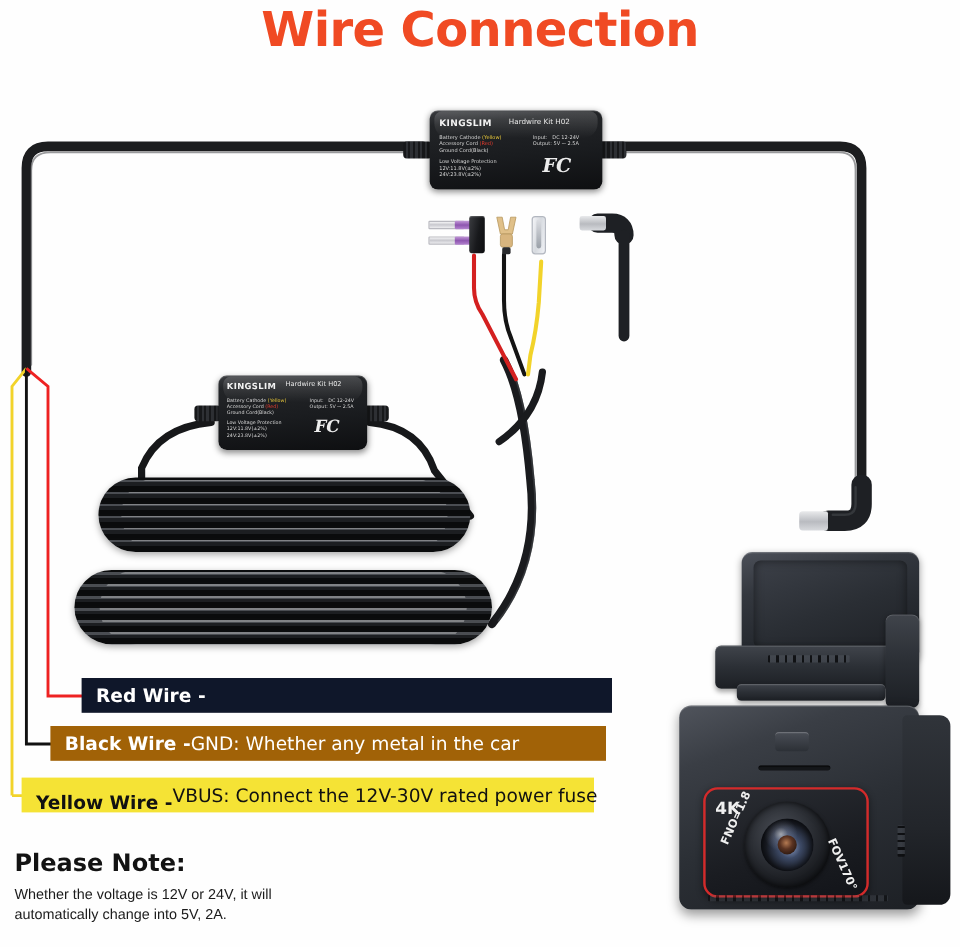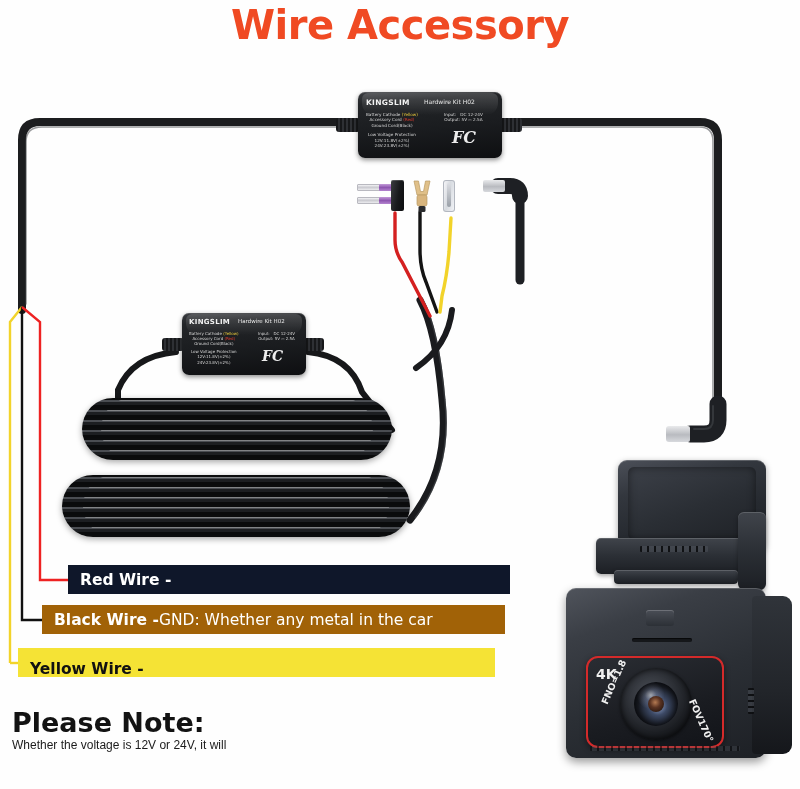--- a/index.html
+++ b/index.html
@@ -39,21 +39,20 @@
     width: 800px; height: 789px;
   }
 
   
   .kitbox {
     position: absolute;
     border-radius: 7px;
     background: linear-gradient(175deg, #3a3c40 0%, #232528 16%, #1a1c1f 55%, #0e0f11 100%);
     box-shadow: 0 2px 5px rgba(0,0,0,.45), inset 0 1px 0 rgba(255,255,255,.16);
     overflow: hidden;
-    text-align: center;
   }
   .kitbox .gloss {
     position: absolute;
     top: 1px; left: 4px; right: 4px; height: 34%;
     background: linear-gradient(180deg, rgba(255,255,255,.17), rgba(255,255,255,0));
     border-radius: 6px 6px 12px 12px;
     pointer-events: none;
   }
   .kit-brand {
     position: absolute;
@@ -178,21 +177,21 @@
   .callout b { font-weight: bold; }
   .callout .rest { font-weight: normal; }
   .c-red   { background: #0f172a; color: #ffffff; }
   .c-black { background: #a16207; color: #ffffff; }
   .c-yellow{ background: #f5e335; color: #111111; }
   .c-yellow b { color: #111111; margin-top: 12px; }
 
   
   .note-title {
     position: absolute;
-    font-size: 27px;
+    font-size: 20px;
     font-weight: bold;
     color: #131313;
     font-family: "DejaVu Sans", sans-serif;
   }
   .note-body {
     position: absolute;
     font-size: 12px;
     color: #1b1b1b;
     line-height: 1.38;
     font-family: Liberation Sans, sans-serif;
@@ -284,21 +283,21 @@
   }
   .t-4k   { font-size: 14px; }
   .t-fno  { font-size: 9.5px; transform: rotate(-66deg); transform-origin: left center; }
   .t-fov  { font-size: 9.5px; transform: rotate(66deg); transform-origin: left center; }
 </style>
 </head>
 <body>
 
 <div id="page">
 
-  <div class="title">Wire Accessory</div>
+  <div class="title">Wire Connection</div>
 
   <svg class="routing" viewBox="0 0 800 789" xmlns="http://www.w3.org/2000/svg">
 
     <path d="M 22 310 L 22 140 Q 22 122 40 122 L 352 122" fill="none" stroke="#1c1d1f" stroke-width="8" stroke-linecap="round"></path>
     <path d="M 26 304 L 26 142 Q 26 127 42 127 L 352 127" fill="none" stroke="#45474b" stroke-width="1.6" stroke-linecap="round" opacity=".55"></path>
 
     <path d="M 500 122 L 700 122 Q 718 122 718 140 L 718 404" fill="none" stroke="#1c1d1f" stroke-width="8" stroke-linecap="round"></path>
     <path d="M 500 127 L 699 127 Q 713 127 713 141 L 713 404" fill="none" stroke="#45474b" stroke-width="1.6" stroke-linecap="round" opacity=".55"></path>
 
     <path d="M 718 404 L 718 420 Q 718 434 704 434 L 690 434" fill="none" stroke="#1e2024" stroke-width="17" stroke-linecap="round"></path>
@@ -415,25 +414,27 @@
     <b>Red Wire -</b>
   </div>
 
   <div class="callout c-black" style="left:42px; top:605px; width:463px; height:29px;">
     <b>Black Wire -</b>
     <span class="rest"> GND: Whether any metal in the car</span>
   </div>
 
   <div class="callout c-yellow" style="left:18px; top:648px; width:477px; height:29px;">
     <b>Yellow Wire -</b>
+    <span class="rest"> VBUS: Connect the 12V-30V rated power fuse</span>
   </div>
 
   <div class="note-title" style="left:12px; top:707px;">Please Note:</div>
   <div class="note-body" style="left:12px; top:737px; width:400px;">
     <div>Whether the voltage is 12V or 24V, it will</div>
+    <div>automatically change into 5V, 2A.</div>
   </div>
 
   <div class="cam" style="left:548px; top:450px; width:252px; height:339px;">
 
     <div class="cam-screen" style="left:70px; top:10px; width:148px; height:92px;">
       <div class="cam-screen-inner"></div>
     </div>
 
     <div class="cam-hinge" style="left:48px; top:88px; width:160px; height:36px;"></div>
     <div class="cam-vents" style="left:92px; top:96px; width:68px; height:6px;"></div>

